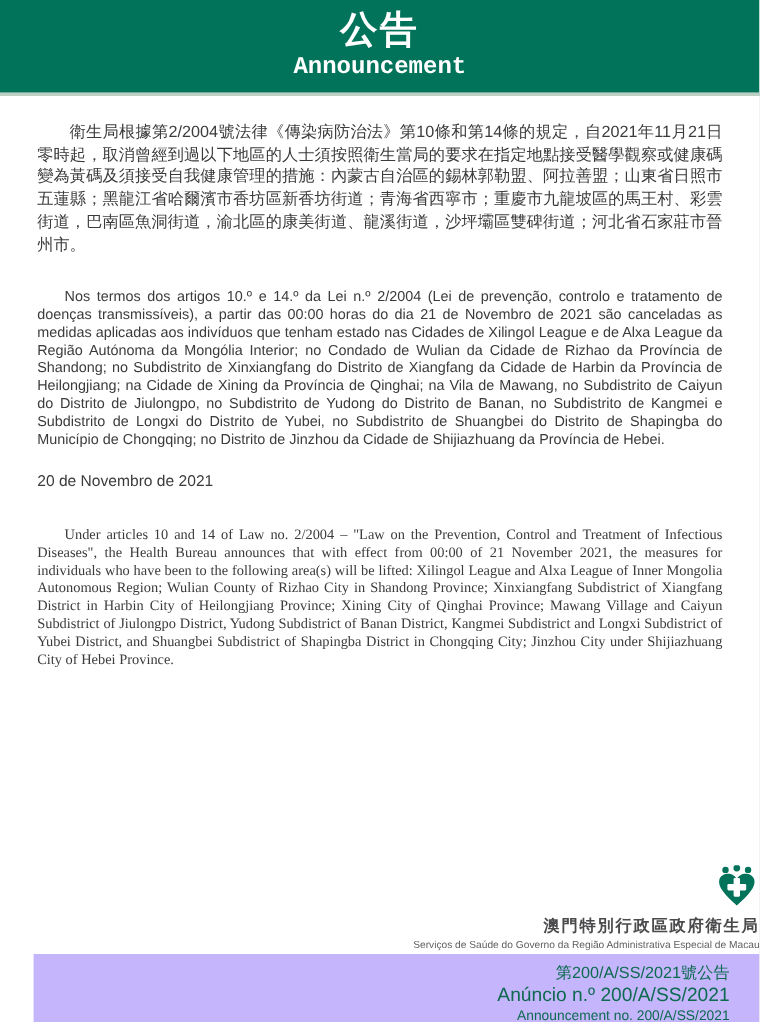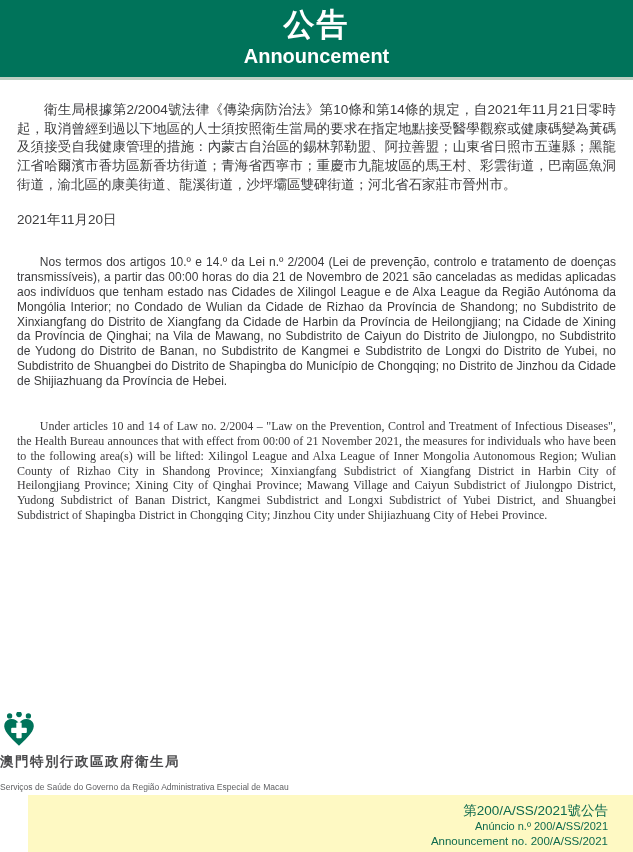--- a/index.html
+++ b/index.html
@@ -15,23 +15,23 @@
   
   .header {
     background: #00735a;
     border-bottom: 3px solid #bccfc2;
     text-align: center;
     color: #ffffff;
     padding: 7px 0 9px 0;
   }
   .header .title-zh { font-size: 31px; font-weight: bold; line-height: 1.15; letter-spacing: 2px; }
   .header .title-pt { font-size: 20px; font-weight: bold; line-height: 1.15; margin-top: 3px; }
-  .header .title-en { font-size: 20px; font-weight: bold; line-height: 1.15; margin-top: 2px; }
+  .header .title-en { font-size: 20px; font-weight: bold; line-height: 1.15; margin-top: 2px; font-family: Liberation Mono, monospace; }
   
-  .content { padding: 0 17px; color: #3b3b3d; }
+  .content { padding: 0 31px; color: #3b3b3d; }
   .para-zh {
     margin-top: 21px;
     font-size: 13.5px;
     line-height: 1.4;
     text-align: justify;
     text-indent: 2em;
   }
   .date-zh { margin-top: 16px; font-size: 13.5px; }
   .para-latin {
     font-size: 12px;
@@ -41,67 +41,67 @@
   }
   .para-pt { margin-top: 26px; }
   .date-pt { margin-top: 19px; font-size: 13px; }
   .para-en { margin-top: 30px; font-family: Liberation Serif, serif; }
   .date-en { margin-top: 28px; font-size: 13px; }
   
   .org-block {
     position: absolute;
     left: 0; right: 0;
     bottom: 57px;
-    text-align: left;
+    text-align: right;
     padding-bottom: 3px;
   }
   .org-logo { display: inline-block; width: 38px; height: 36px; }
   .org-zh {
     font-size: 13.5px;
     font-weight: bold;
     color: #4a4a4c;
     letter-spacing: 1.5px;
     margin-top: 1px;
   }
   .org-pt {
     font-size: 8.5px;
     color: #5e5f61;
-    margin-top: 11px;
+    margin-top: 1px;
   }
   
   .footer {
     position: absolute;
     left: 0; right: 0; bottom: 0;
     height: 57px;
     box-sizing: border-box;
-    background: #fef9c3;
+    background: #c4b5fd;
     color: #0e6a4e;
     text-align: right;
     padding: 8px 25px 0 0;
     margin-left: 28px;
   }
   .footer .ref-zh { font-size: 13.5px; line-height: 1.25; }
-  .footer .ref-pt { font-size: 11px; line-height: 1.25; }
+  .footer .ref-pt { font-size: 16px; line-height: 1.25; }
   .footer .ref-en { font-size: 11.5px; line-height: 1.25; }
 </style>
 </head>
 <body>
 
 <div class="page">
 
   <div class="header">
     <div class="title-zh">公告</div>
     <div class="title-en">Announcement</div>
   </div>
 
   <div class="content">
     <p class="para-zh">衛生局根據第2/2004號法律《傳染病防治法》第10條和第14條的規定，自2021年11月21日零時起，取消曾經到過以下地區的人士須按照衛生當局的要求在指定地點接受醫學觀察或健康碼變為黃碼及須接受自我健康管理的措施：內蒙古自治區的錫林郭勒盟、阿拉善盟；山東省日照市五蓮縣；黑龍江省哈爾濱市香坊區新香坊街道；青海省西寧市；重慶市九龍坡區的馬王村、彩雲街道，巴南區魚洞街道，渝北區的康美街道、龍溪街道，沙坪壩區雙碑街道；河北省石家莊市晉州市。</p>
-    <div class="date-zh">2021年11月20日</div>
 
     <p class="para-latin para-pt">Nos termos dos artigos 10.º e 14.º da Lei n.º 2/2004 (Lei de prevenção, controlo e tratamento de doenças transmissíveis), a partir das 00:00 horas do dia 21 de Novembro de 2021 são canceladas as medidas aplicadas aos indivíduos que tenham estado nas Cidades de Xilingol League e de Alxa League da Região Autónoma da Mongólia Interior; no Condado de Wulian da Cidade de Rizhao da Província de Shandong; no Subdistrito de Xinxiangfang do Distrito de Xiangfang da Cidade de Harbin da Província de Heilongjiang; na Cidade de Xining da Província de Qinghai; na Vila de Mawang, no Subdistrito de Caiyun do Distrito de Jiulongpo, no Subdistrito de Yudong do Distrito de Banan, no Subdistrito de Kangmei e Subdistrito de Longxi do Distrito de Yubei, no Subdistrito de Shuangbei do Distrito de Shapingba do Município de Chongqing; no Distrito de Jinzhou da Cidade de Shijiazhuang da Província de Hebei.</p>
+    <div class="date-pt">20 de Novembro de 2021</div>
 
     <p class="para-latin para-en">Under articles 10 and 14 of Law no. 2/2004 – "Law on the Prevention, Control and Treatment of Infectious Diseases", the Health Bureau announces that with effect from 00:00 of 21 November 2021, the measures for individuals who have been to the following area(s) will be lifted: Xilingol League and Alxa League of Inner Mongolia Autonomous Region; Wulian County of Rizhao City in Shandong Province; Xinxiangfang Subdistrict of Xiangfang District in Harbin City of Heilongjiang Province; Xining City of Qinghai Province; Mawang Village and Caiyun Subdistrict of Jiulongpo District, Yudong Subdistrict of Banan District, Kangmei Subdistrict and Longxi Subdistrict of Yubei District, and Shuangbei Subdistrict of Shapingba District in Chongqing City; Jinzhou City under Shijiazhuang City of Hebei Province.</p>
   </div>
 
   <div class="org-block">
     <span class="org-logo">
       <svg viewBox="0 0 48 46" width="38" height="36" xmlns="http://www.w3.org/2000/svg">
 
         <circle cx="12" cy="5" r="3.4" fill="#00735a"></circle>
         <circle cx="24" cy="3" r="3.6" fill="#00735a"></circle>

